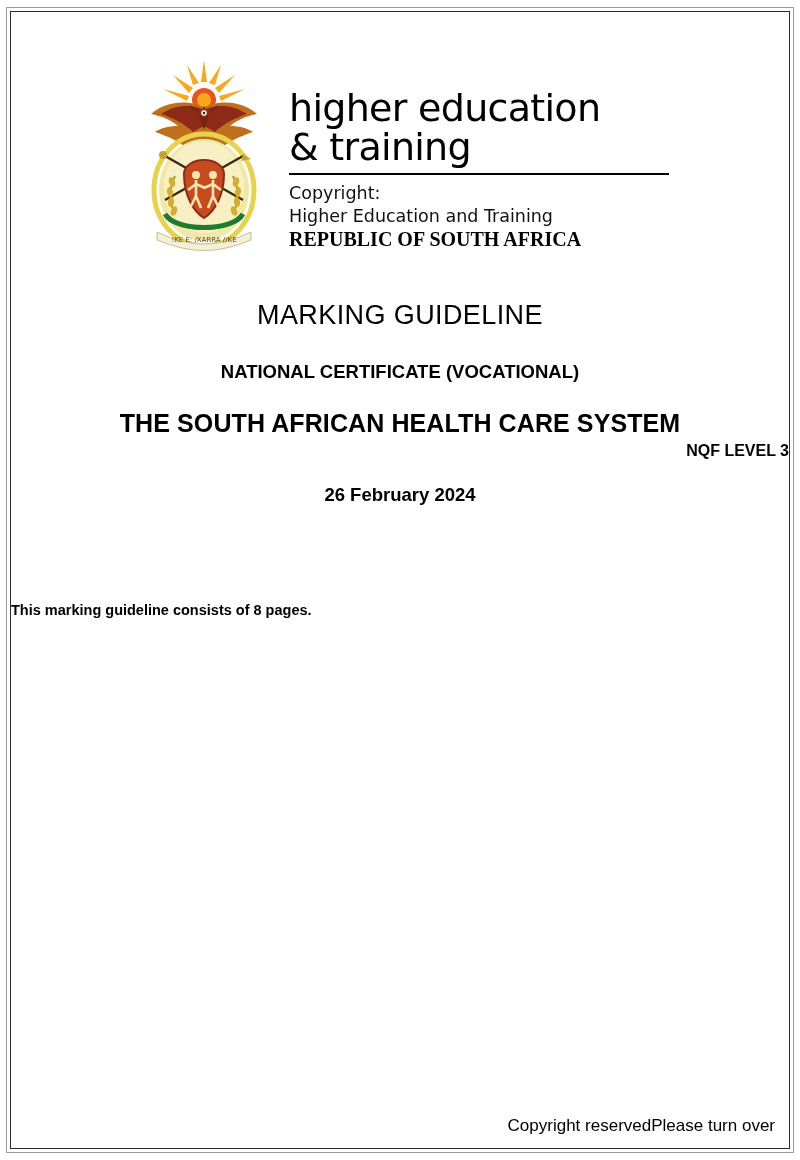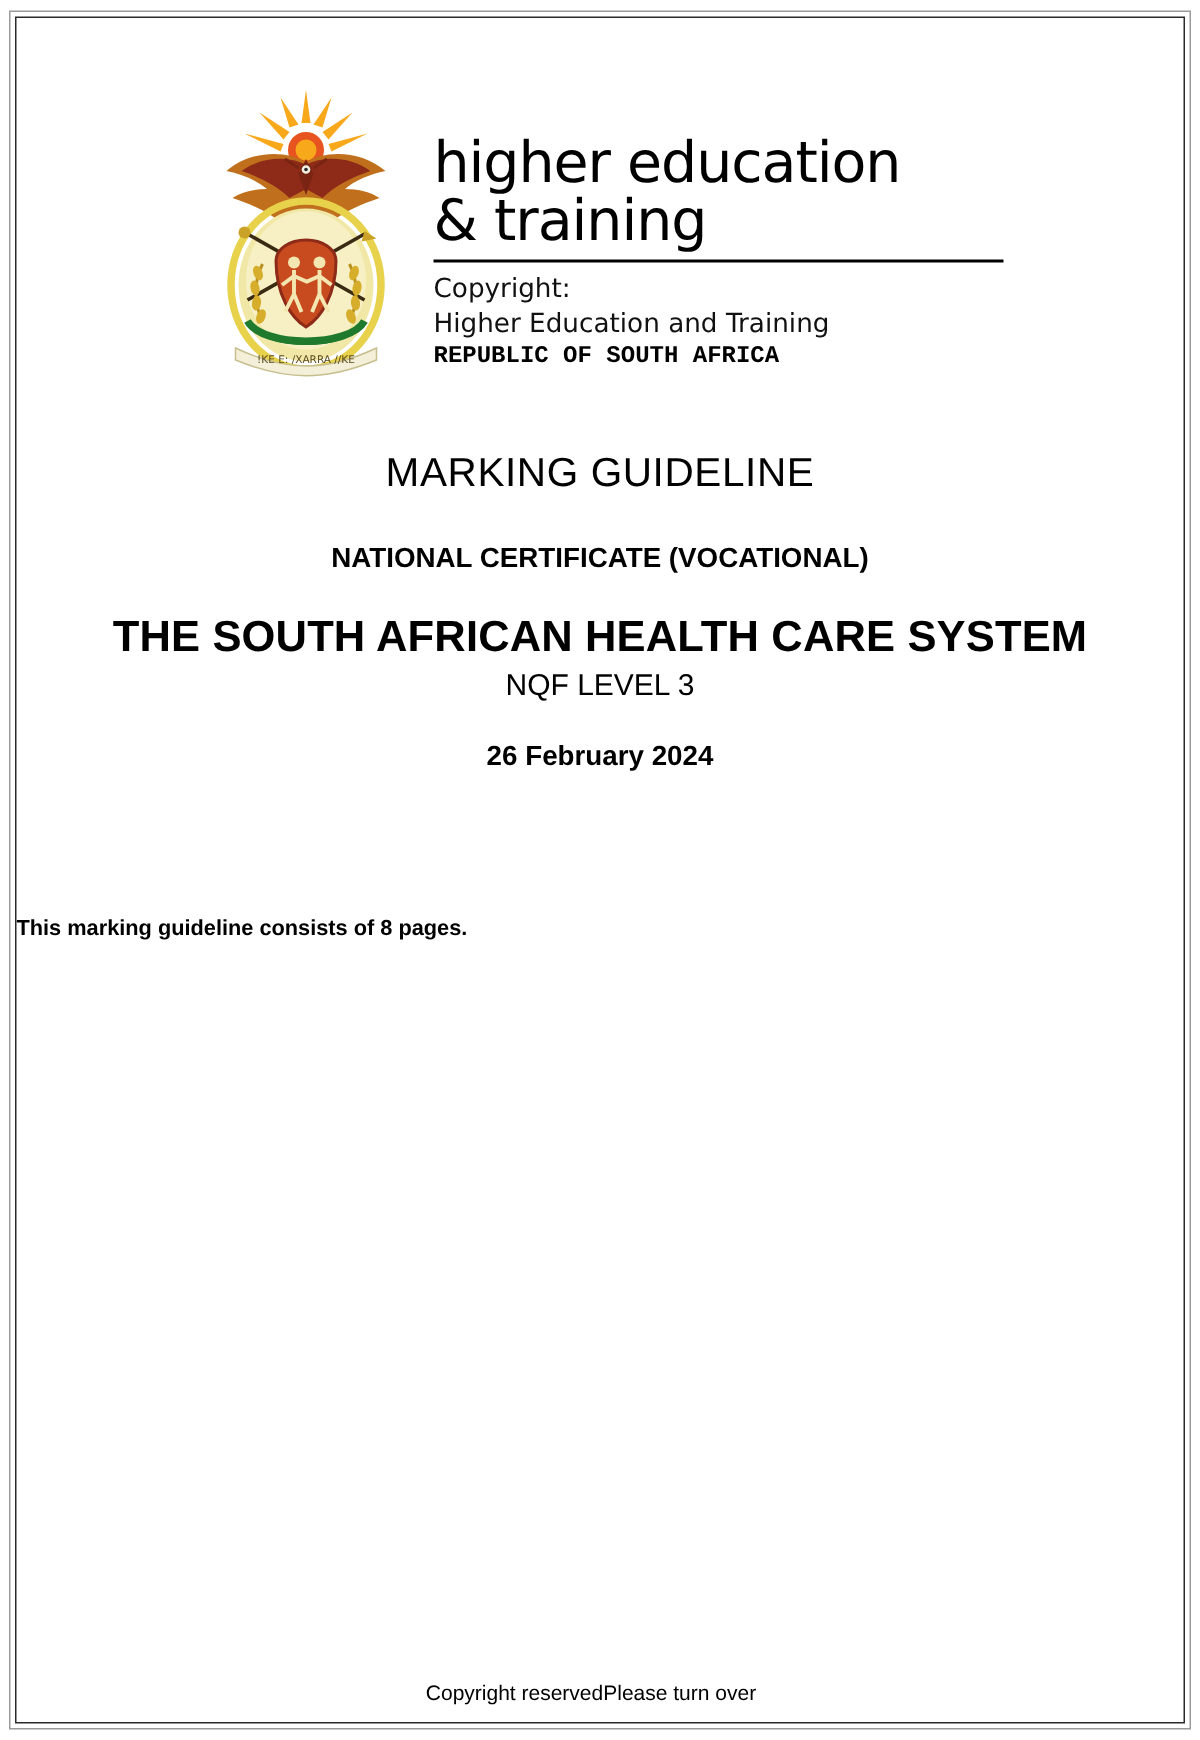--- a/index.html
+++ b/index.html
@@ -79,22 +79,22 @@
     margin-bottom: 7px;
     width: 100%;
   }
   .dept-sub1, .dept-sub2 {
     font-family: "DejaVu Sans", sans-serif;
     font-size: 17.5px;
     line-height: 1.28;
     color: #111;
   }
   .dept-sub3 {
-    font-family: Liberation Mono, monospace;
-    font-size: 16px;
+    font-family: Liberation Serif, serif;
+    font-size: 20px;
     line-height: 1.28;
     font-weight: 700;
     color: #000;
   }
 
   
   .titles {
     text-align: center;
     margin-top: 46px;
   }
@@ -102,51 +102,52 @@
     font-size: 27px;
     font-weight: 400;
     letter-spacing: 0.4px;
   }
   .subtitle-1 {
     font-size: 18.5px;
     font-weight: 700;
     margin-top: 30px;
   }
   .subtitle-2 {
-    font-size: 29px;
+    font-size: 25px;
     font-weight: 700;
     margin-top: 26px;
     letter-spacing: 0.1px;
   }
   .subtitle-3 {
-    font-size: 20px;
-    font-weight: 400;
+    font-size: 16px;
+    font-weight: 700;
     margin-top: 4px;
+    text-align: right;
   }
   .exam-date {
     font-size: 18.5px;
     font-weight: 700;
     margin-top: 24px;
   }
   .page-count {
     font-size: 14.5px;
     font-weight: 700;
     margin-top: 96px;
     text-align: left;
   }
 
   
   .footer {
     position: absolute;
     left: 2px;
     right: 14px;
     bottom: 12px;
     display: flex;
-    justify-content: center;
-    font-size: 14px;
+    justify-content: flex-end;
+    font-size: 17px;
     color: #000;
   }
 
   
   .coat-of-arms svg { display: block; }
 </style>
 </head>
 <body>
 
 <div class="page">

